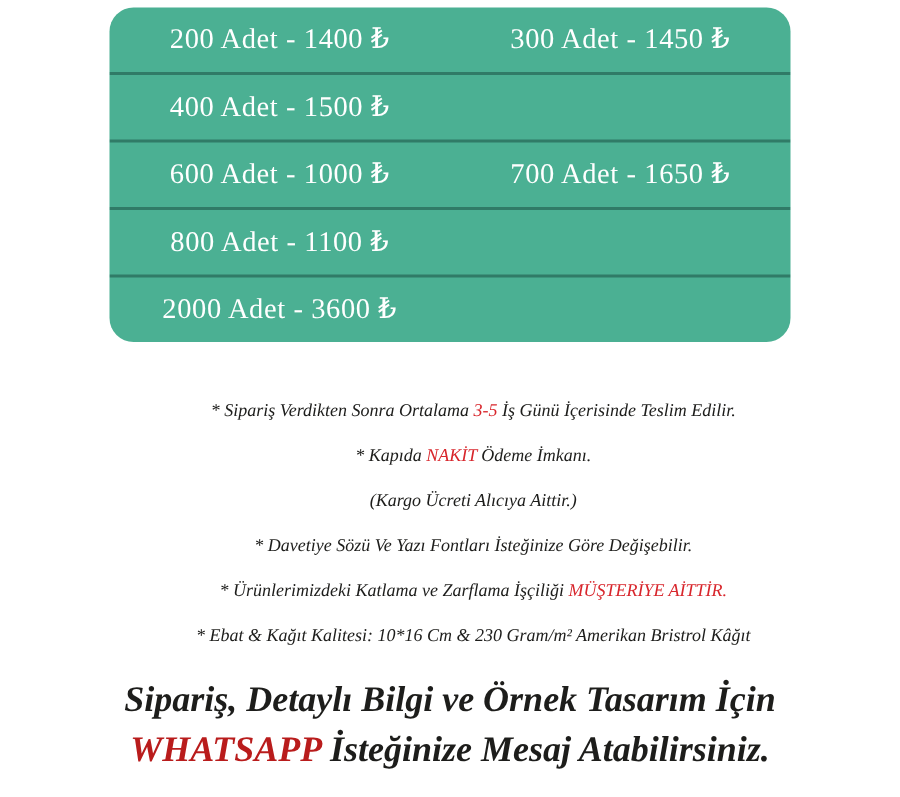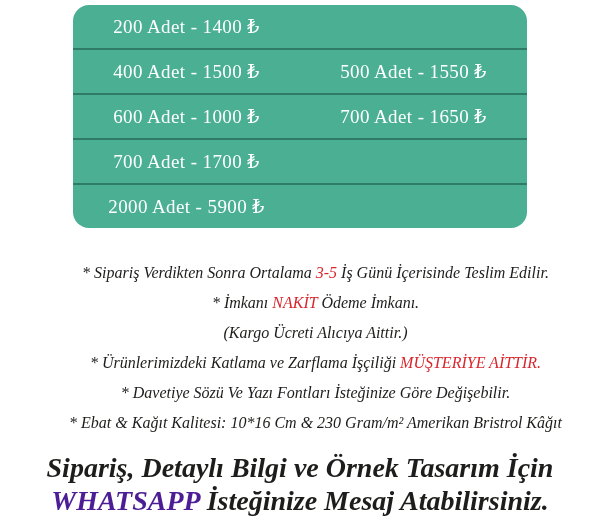--- a/index.html
+++ b/index.html
@@ -43,77 +43,77 @@
     color: #ffffff;
     font-size: 19px;
     letter-spacing: 0.4px;
     white-space: nowrap;
   }
   
   .notes {
     margin-top: 30px;
     text-align: center;
     font-style: italic;
-    font-size: 16px;
+    font-size: 12px;
     color: #1d1d1b;
     padding-left: 31px;
   }
   .note-line {
     margin: 0;
     line-height: 30px;
     white-space: nowrap;
   }
   .red { color: #d8262c; }
   
   .footer {
     margin-top: 13px;
     text-align: center;
     font-style: italic;
     font-weight: bold;
-    font-size: 28px;
+    font-size: 24px;
     color: #1d1d1b;
   }
   .footer-line {
     margin: 0;
     line-height: 33px;
     white-space: nowrap;
   }
-  .green { color: #4c1d95; }
+  .green { color: #b91c1c; }
 </style>
 </head>
 <body>
 
 <div class="page">
 
   <div class="price-table">
     <div class="price-row">
       <div class="price-cell">200 Adet - 1400 ₺</div>
+      <div class="price-cell">300 Adet - 1450 ₺</div>
     </div>
     <div class="price-row">
       <div class="price-cell">400 Adet - 1500 ₺</div>
-      <div class="price-cell">500 Adet - 1550 ₺</div>
     </div>
     <div class="price-row">
       <div class="price-cell">600 Adet - 1000 ₺</div>
       <div class="price-cell">700 Adet - 1650 ₺</div>
     </div>
     <div class="price-row">
-      <div class="price-cell">700 Adet - 1700 ₺</div>
+      <div class="price-cell">800 Adet - 1100 ₺</div>
     </div>
     <div class="price-row">
-      <div class="price-cell">2000 Adet - 5900 ₺</div>
+      <div class="price-cell">2000 Adet - 3600 ₺</div>
     </div>
   </div>
 
   <div class="notes">
     <p class="note-line"><span>* Sipariş Verdikten Sonra Ortalama </span><span class="red">3-5</span><span> İş Günü İçerisinde Teslim Edilir.</span></p>
-    <p class="note-line"><span>* İmkanı </span><span class="red">NAKİT</span><span> Ödeme İmkanı.</span></p>
+    <p class="note-line"><span>* Kapıda </span><span class="red">NAKİT</span><span> Ödeme İmkanı.</span></p>
     <p class="note-line">(Kargo Ücreti Alıcıya Aittir.)</p>
+    <p class="note-line">* Davetiye Sözü Ve Yazı Fontları İsteğinize Göre Değişebilir.</p>
     <p class="note-line"><span>* Ürünlerimizdeki Katlama ve Zarflama İşçiliği </span><span class="red">MÜŞTERİYE AİTTİR.</span><span></span></p>
-    <p class="note-line">* Davetiye Sözü Ve Yazı Fontları İsteğinize Göre Değişebilir.</p>
     <p class="note-line">* Ebat &amp; Kağıt Kalitesi: 10*16 Cm &amp; 230 Gram/m² Amerikan Bristrol Kâğıt</p>
   </div>
 
   <div class="footer">
     <p class="footer-line">Sipariş, Detaylı Bilgi ve Örnek Tasarım İçin</p>
     <p class="footer-line"><span class="green">WHATSAPP</span><span> İsteğinize Mesaj Atabilirsiniz.</span></p>
   </div>
 
 </div>
 

